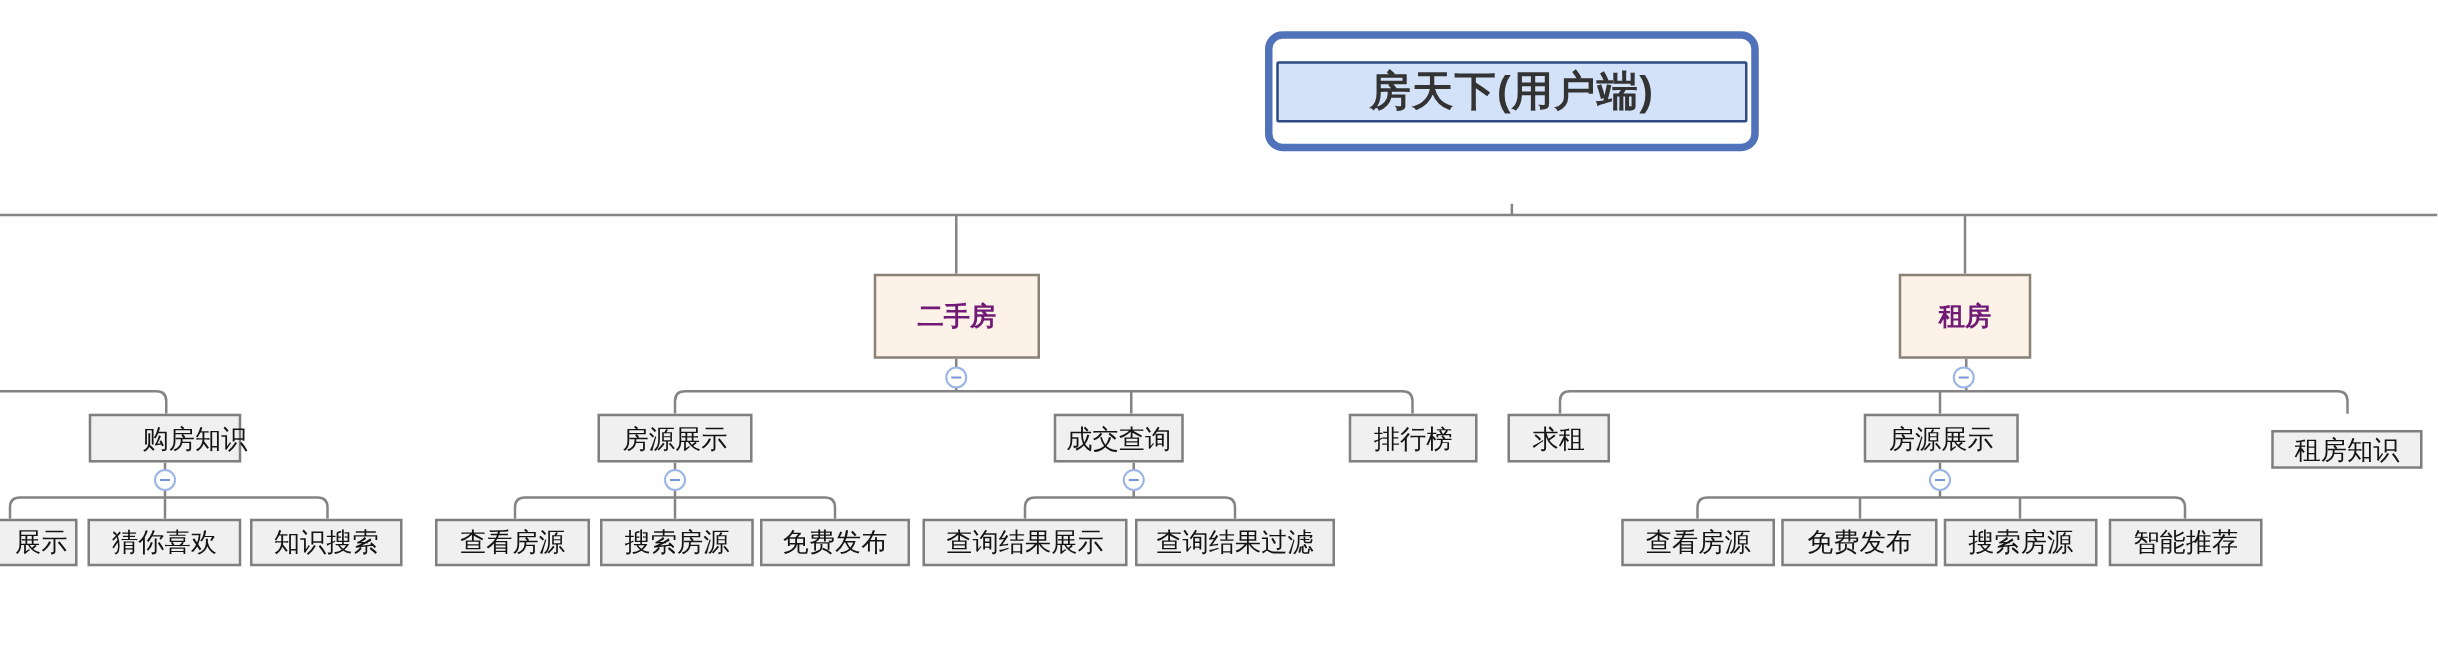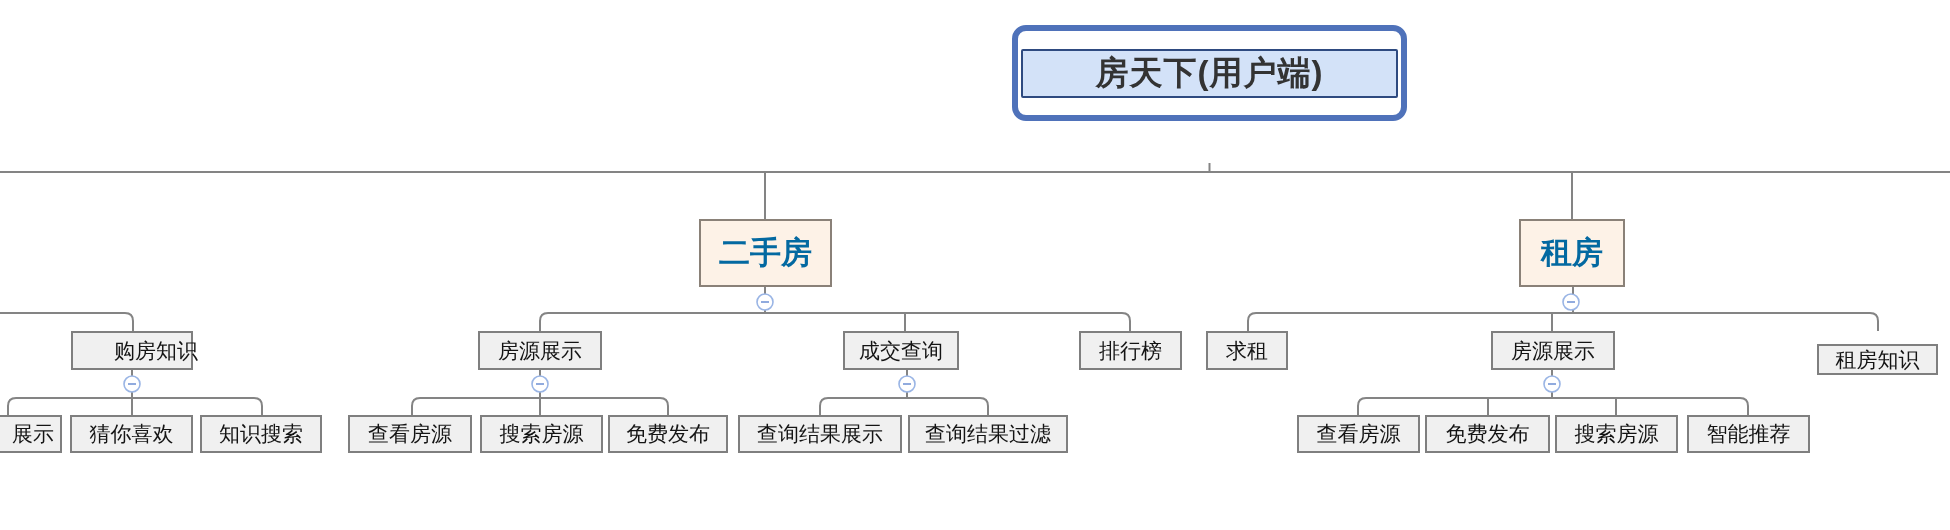--- a/index.html
+++ b/index.html
@@ -18,21 +18,21 @@
     border:6px solid #4f72ba;border-radius:14px;background:#ffffff;
     padding:3px;display:flex;
   }
   .root-inner{
     flex:1;display:flex;align-items:center;justify-content:center;
     border:2px solid #2e4a80;background:#d3e2f8;border-radius:2px;
     font-size:33px;font-weight:700;color:#333333;letter-spacing:1px;
   }
   .branch-node{
     background:#fdf2e7;border:2.5px solid #8a8178;
-    font-size:31px;font-weight:600;color:#0369a1;
+    font-size:21px;font-weight:600;color:#701a75;
   }
   .leaf-node{
     background:#f0f0f0;border:2px solid #7f7f7f;
     font-size:21px;font-weight:500;color:#141414;
   }
   .cut-left{justify-content:flex-end;padding-right:6px;}
 </style>
 </head>
 <body>
 
@@ -86,21 +86,21 @@
 
   <div class="node root-node" style="left:1012px;top:25px;width:395px;height:96px;">
     <div class="root-inner">房天下(用户端)</div>
   </div>
 
   <div class="node branch-node" style="left:699px;top:219px;width:133px;height:68px;">二手房</div>
   <div class="node branch-node" style="left:1519px;top:219px;width:106px;height:68px;">租房</div>
 
   <div class="node leaf-node" style="left:71px;top:331px;width:122px;height:39px;padding-left:48px;">购房知识</div>
   <div class="node leaf-node" style="left:478px;top:331px;width:124px;height:39px;">房源展示</div>
-  <div class="node leaf-node" style="left:843px;top:331px;width:116px;height:39px;">成交查询</div>
+  <div class="node leaf-node" style="left:843px;top:331px;width:104px;height:39px;">成交查询</div>
   <div class="node leaf-node" style="left:1079px;top:331px;width:103px;height:39px;">排行榜</div>
   <div class="node leaf-node" style="left:1206px;top:331px;width:82px;height:39px;">求租</div>
   <div class="node leaf-node" style="left:1491px;top:331px;width:124px;height:39px;">房源展示</div>
   <div class="node leaf-node" style="left:1817px;top:331px;width:121px;height:31px;margin-top:13px;">租房知识</div>
 
   <div class="node leaf-node cut-left" style="left:-46px;top:415px;width:108px;height:38px;">展示</div>
   <div class="node leaf-node" style="left:200px;top:415px;width:122px;height:38px;">知识搜索</div>
   <div class="node leaf-node" style="left:70px;top:415px;width:123px;height:38px;">猜你喜欢</div>
 
   <div class="node leaf-node" style="left:348px;top:415px;width:124px;height:38px;">查看房源</div>

